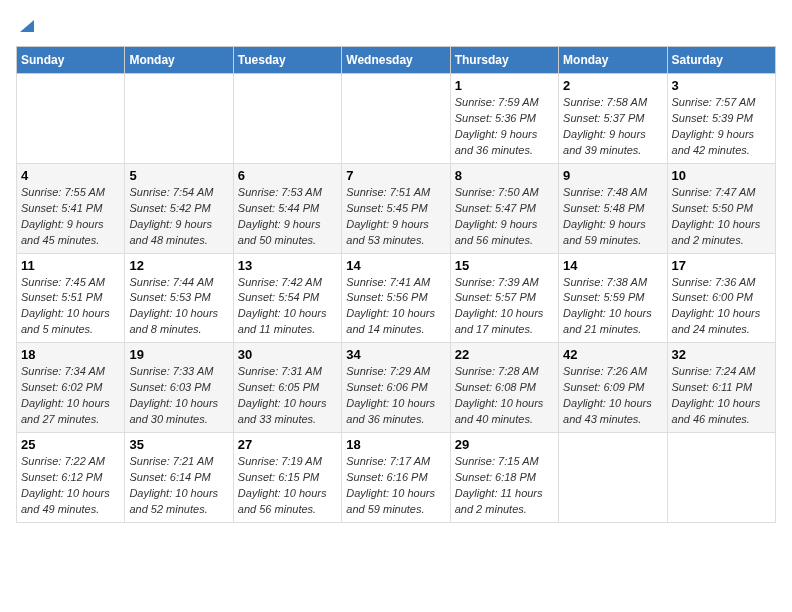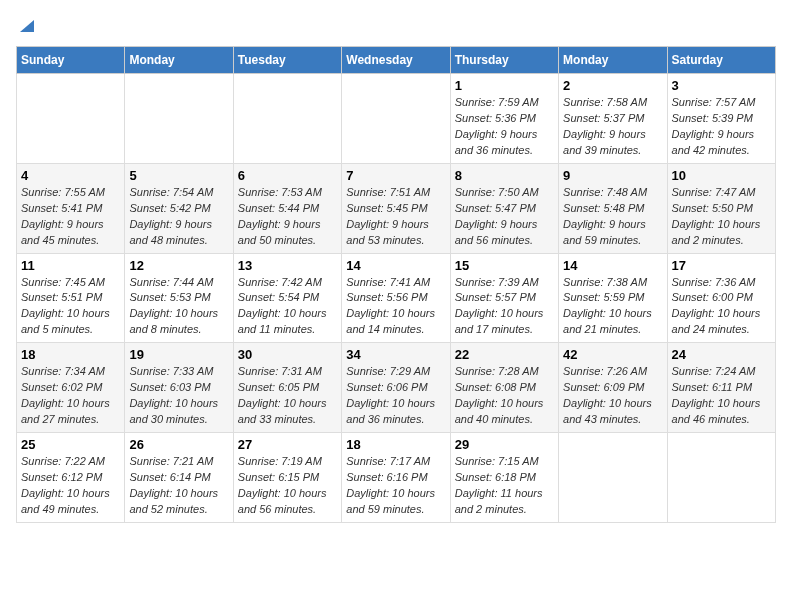--- a/index.html
+++ b/index.html
@@ -221,31 +221,31 @@
         </td>
         <td>
           <span class="day-number">22</span>
           <div class="day-detail">Sunrise: 7:28 AM<br>Sunset: 6:08 PM<br>Daylight: 10 hours<br>and 40 minutes.</div>
         </td>
         <td>
           <span class="day-number">42</span>
           <div class="day-detail">Sunrise: 7:26 AM<br>Sunset: 6:09 PM<br>Daylight: 10 hours<br>and 43 minutes.</div>
         </td>
         <td>
-          <span class="day-number">24</span>
+          <span class="day-number">32</span>
           <div class="day-detail">Sunrise: 7:24 AM<br>Sunset: 6:11 PM<br>Daylight: 10 hours<br>and 46 minutes.</div>
         </td>
       </tr>
       <tr>
         <td>
           <span class="day-number">25</span>
           <div class="day-detail">Sunrise: 7:22 AM<br>Sunset: 6:12 PM<br>Daylight: 10 hours<br>and 49 minutes.</div>
         </td>
         <td>
-          <span class="day-number">26</span>
+          <span class="day-number">35</span>
           <div class="day-detail">Sunrise: 7:21 AM<br>Sunset: 6:14 PM<br>Daylight: 10 hours<br>and 52 minutes.</div>
         </td>
         <td>
           <span class="day-number">27</span>
           <div class="day-detail">Sunrise: 7:19 AM<br>Sunset: 6:15 PM<br>Daylight: 10 hours<br>and 56 minutes.</div>
         </td>
         <td>
           <span class="day-number">18</span>
           <div class="day-detail">Sunrise: 7:17 AM<br>Sunset: 6:16 PM<br>Daylight: 10 hours<br>and 59 minutes.</div>
         </td>

